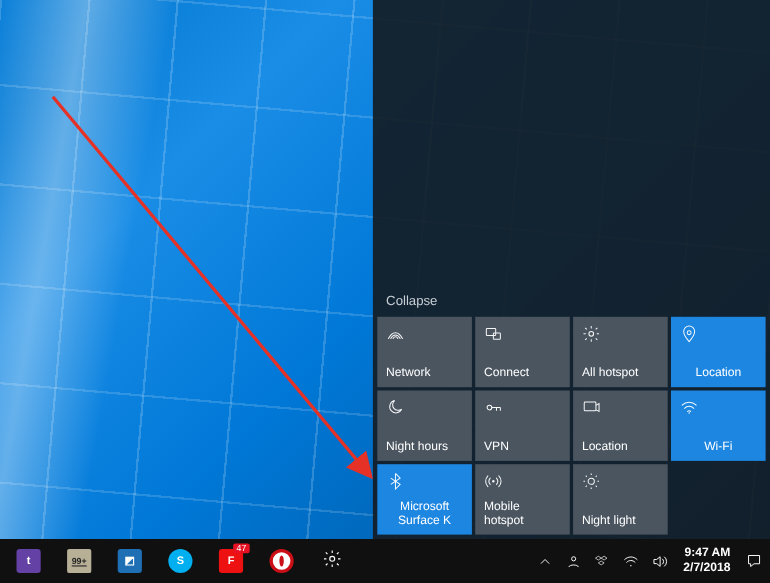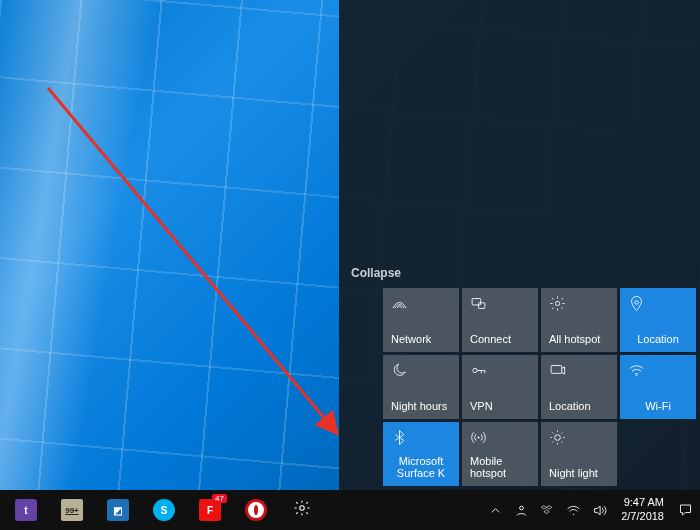--- a/index.html
+++ b/index.html
@@ -20,23 +20,23 @@
   
   .ac {
     position: absolute;
     top: 0; right: 0;
     width: 361px; height: 490px;
     background: rgba(20,28,36,0.92);
     display: flex; flex-direction: column; justify-content: flex-end;
     padding: 0 4px 4px 4px;
   }
   .ac .collapse {
-    color: #c8d0d6; font-size: 12px; padding: 6px 8px 8px 8px; cursor: default; font-weight: bold;
-  }
-  .tiles { display: grid; grid-template-columns: repeat(4, 1fr); gap: 3px; margin-left: 40px; }
+    color: #c8d0d6; font-size: 12px; padding: 6px 8px 8px 8px; cursor: default;
+  }
+  .tiles { display: grid; grid-template-columns: repeat(4, 1fr); gap: 3px; }
   .tile {
     height: 64px; padding: 6px 8px;
     display: flex; flex-direction: column; justify-content: space-between;
     background: #4a5560; color: #fff; font-size: 11px; line-height: 1.15;
     cursor: pointer;
   }
   .tile.accent { background: #1d86e0; text-align: center; }
   .tile .icon { height: 18px; font-size: 15px; color: #fff; opacity: 0.95; display:flex; align-items:center; }
   .tile .icon svg { width: 17px; height: 17px; fill: none; stroke: #fff; stroke-width: 1.3; }
   .tile .label { font-size: 11px; }
@@ -48,21 +48,21 @@
   }
   .task-left, .task-right { display: flex; align-items: center; gap: 2px; }
   .tbtn {
     width: 44px; height: 40px; display: flex; align-items: center; justify-content: center;
     position: relative;
   }
   .tbtn svg { width: 18px; height: 18px; }
   .nbadge { position:absolute; top:4px; right:5px; font-size:8px; background:#e81123; color:#fff; padding:0 3px; border-radius:2px; }
   .tray-icon { width: 24px; height: 40px; display:flex; align-items:center; justify-content:center; color:#fff; }
   .tray-icon svg { width:15px; height:15px; stroke:#fff; fill:none; stroke-width:1.4; }
-  .clock { color:#fff; font-size: 11px; text-align:right; padding:0 8px; line-height:1.25; }
+  .clock { color:#fff; font-size: 11px; text-align:right; padding:0 8px; line-height:1.25;font-weight:bold; }
   .ac-btn { width: 22px; height:40px; display:flex; align-items:center; justify-content:center; }
   .ac-btn svg { width:15px; height:16px; stroke:#fff; fill:none; stroke-width:1.4; }
 
   
   .arrow {
     position:absolute; left:0; top:0; pointer-events:none;
   }
 
   
   .ico-box { width:22px; height:22px; display:flex; align-items:center; justify-content:center; font-size:10px; font-weight:bold; border-radius:3px; }

